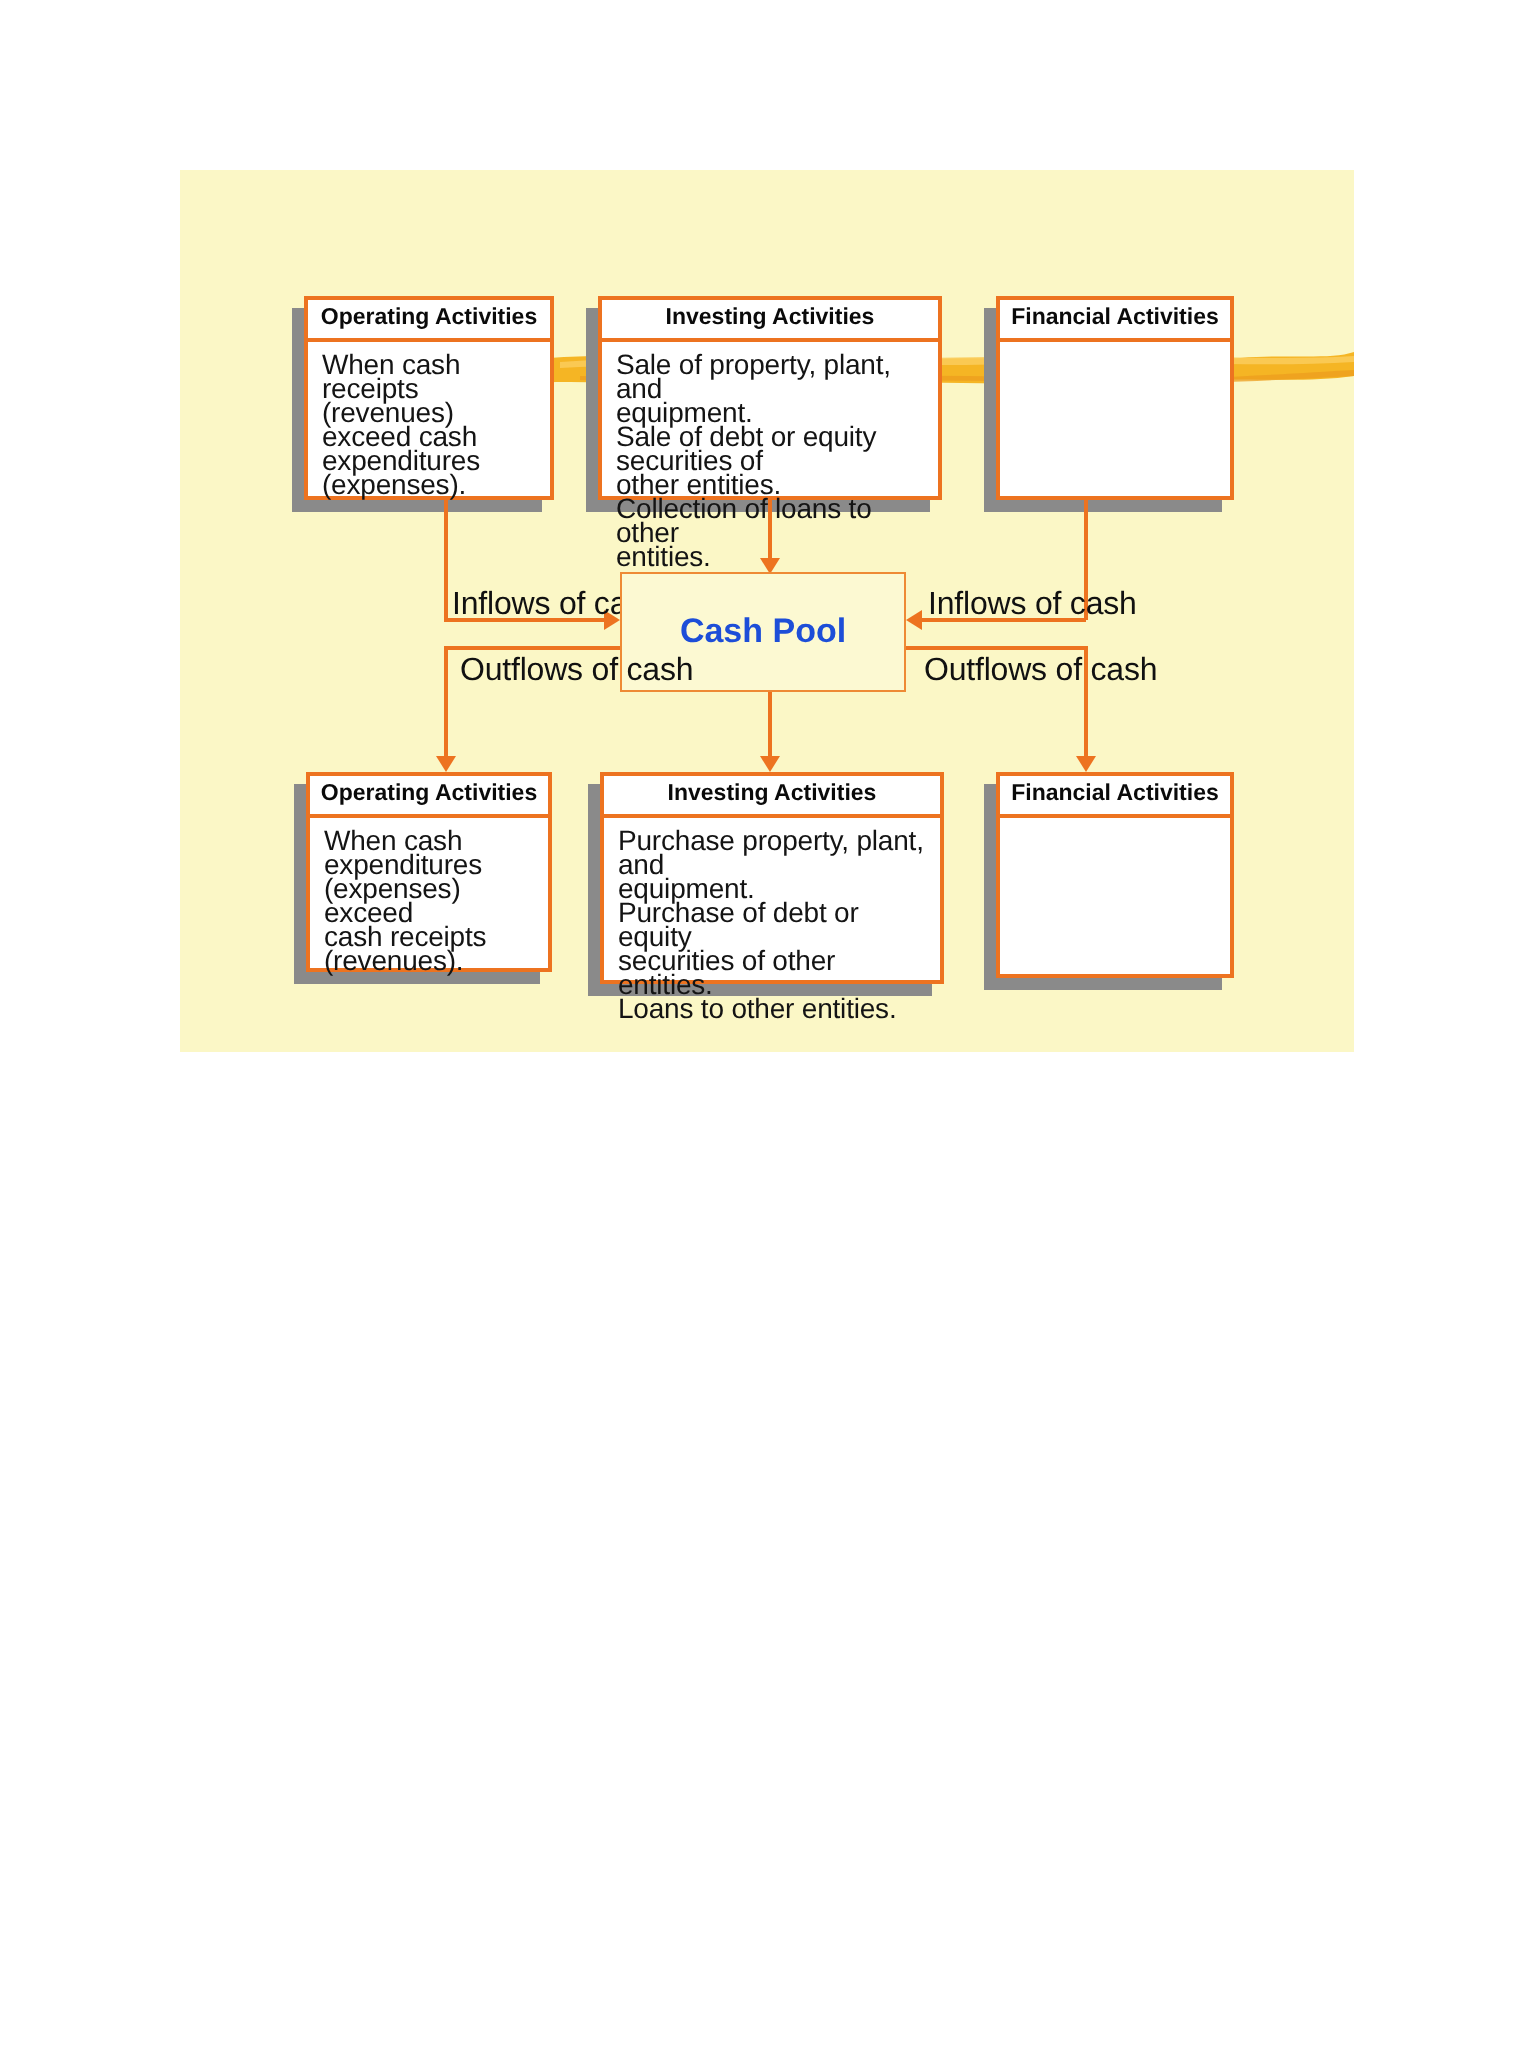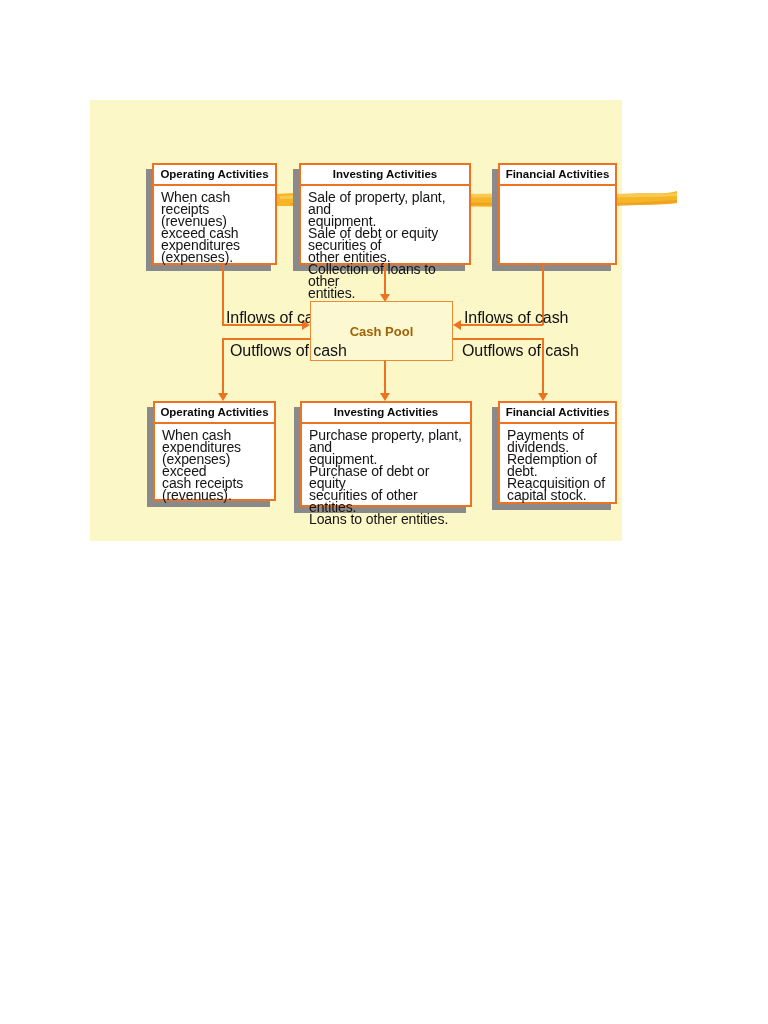--- a/index.html
+++ b/index.html
@@ -1,21 +1,21 @@
 <!DOCTYPE html>
 <html><head>
 <meta charset="utf-8">
 <style>
   html,body{margin:0;padding:0;}
   body{
     width:768px;height:1024px;background:#ffffff;position:relative;overflow:hidden;
     font-family:"Liberation Sans","DejaVu Sans",sans-serif;
   }
   .canvas{
-    position:absolute;left:90px;top:100px;width:532px;height:441px;
+    position:absolute;left:90px;top:85px;width:587px;height:441px;
     background:#FBF7C6;
   }
   .ribbon-svg{position:absolute;left:0;top:0;width:587px;height:441px;}
   
   .abox{
     position:absolute;box-sizing:border-box;background:#ffffff;
     border:2px solid #ED7320;box-shadow:-6px 6px 0 0 #8A8A8A;
   }
   .abox .title{
     box-sizing:border-box;border-bottom:2px solid #ED7320;background:#ffffff;
@@ -24,21 +24,21 @@
   }
   .abox .body{
     padding:5px 3px 3px 7px;font-size:14px;line-height:12px;
     letter-spacing:-0.1px;color:#141414;white-space:pre-line;
   }
   
   .cashpool{
     position:absolute;box-sizing:border-box;left:220px;top:201px;width:143px;height:60px;
     background:#FCF9D2;border:1px solid #EE8A35;
     display:flex;align-items:center;justify-content:center;
-    font-weight:bold;font-size:13px;color:#a16207;
+    font-weight:bold;font-size:17px;color:#1d4ed8;
   }
   
   .hline,.vline{position:absolute;background:#ED7320;}
   .hline{height:2px;}
   .vline{width:2px;}
   .ah{position:absolute;width:0;height:0;}
   .ah-r{border-top:5px solid transparent;border-bottom:5px solid transparent;border-left:8px solid #ED7320;}
   .ah-l{border-top:5px solid transparent;border-bottom:5px solid transparent;border-right:8px solid #ED7320;}
   .ah-d{border-left:5px solid transparent;border-right:5px solid transparent;border-top:8px solid #ED7320;}
   .flowlabel{
@@ -118,20 +118,15 @@
   <div class="abox" style="left:210px;top:301px;width:172px;height:106px;">
     <div class="title">Investing Activities</div>
     <div class="body">Purchase property, plant, and
 equipment.
 Purchase of debt or equity
 securities of other entities.
 Loans to other entities.</div>
   </div>
   <div class="abox" style="left:408px;top:301px;width:119px;height:103px;">
     <div class="title">Financial Activities</div>
-    <div class="body">Payments of
-dividends.
-Redemption of debt.
-Reacquisition of
-capital stock.</div>
   </div>
 
 </div>
 
 </body></html>

